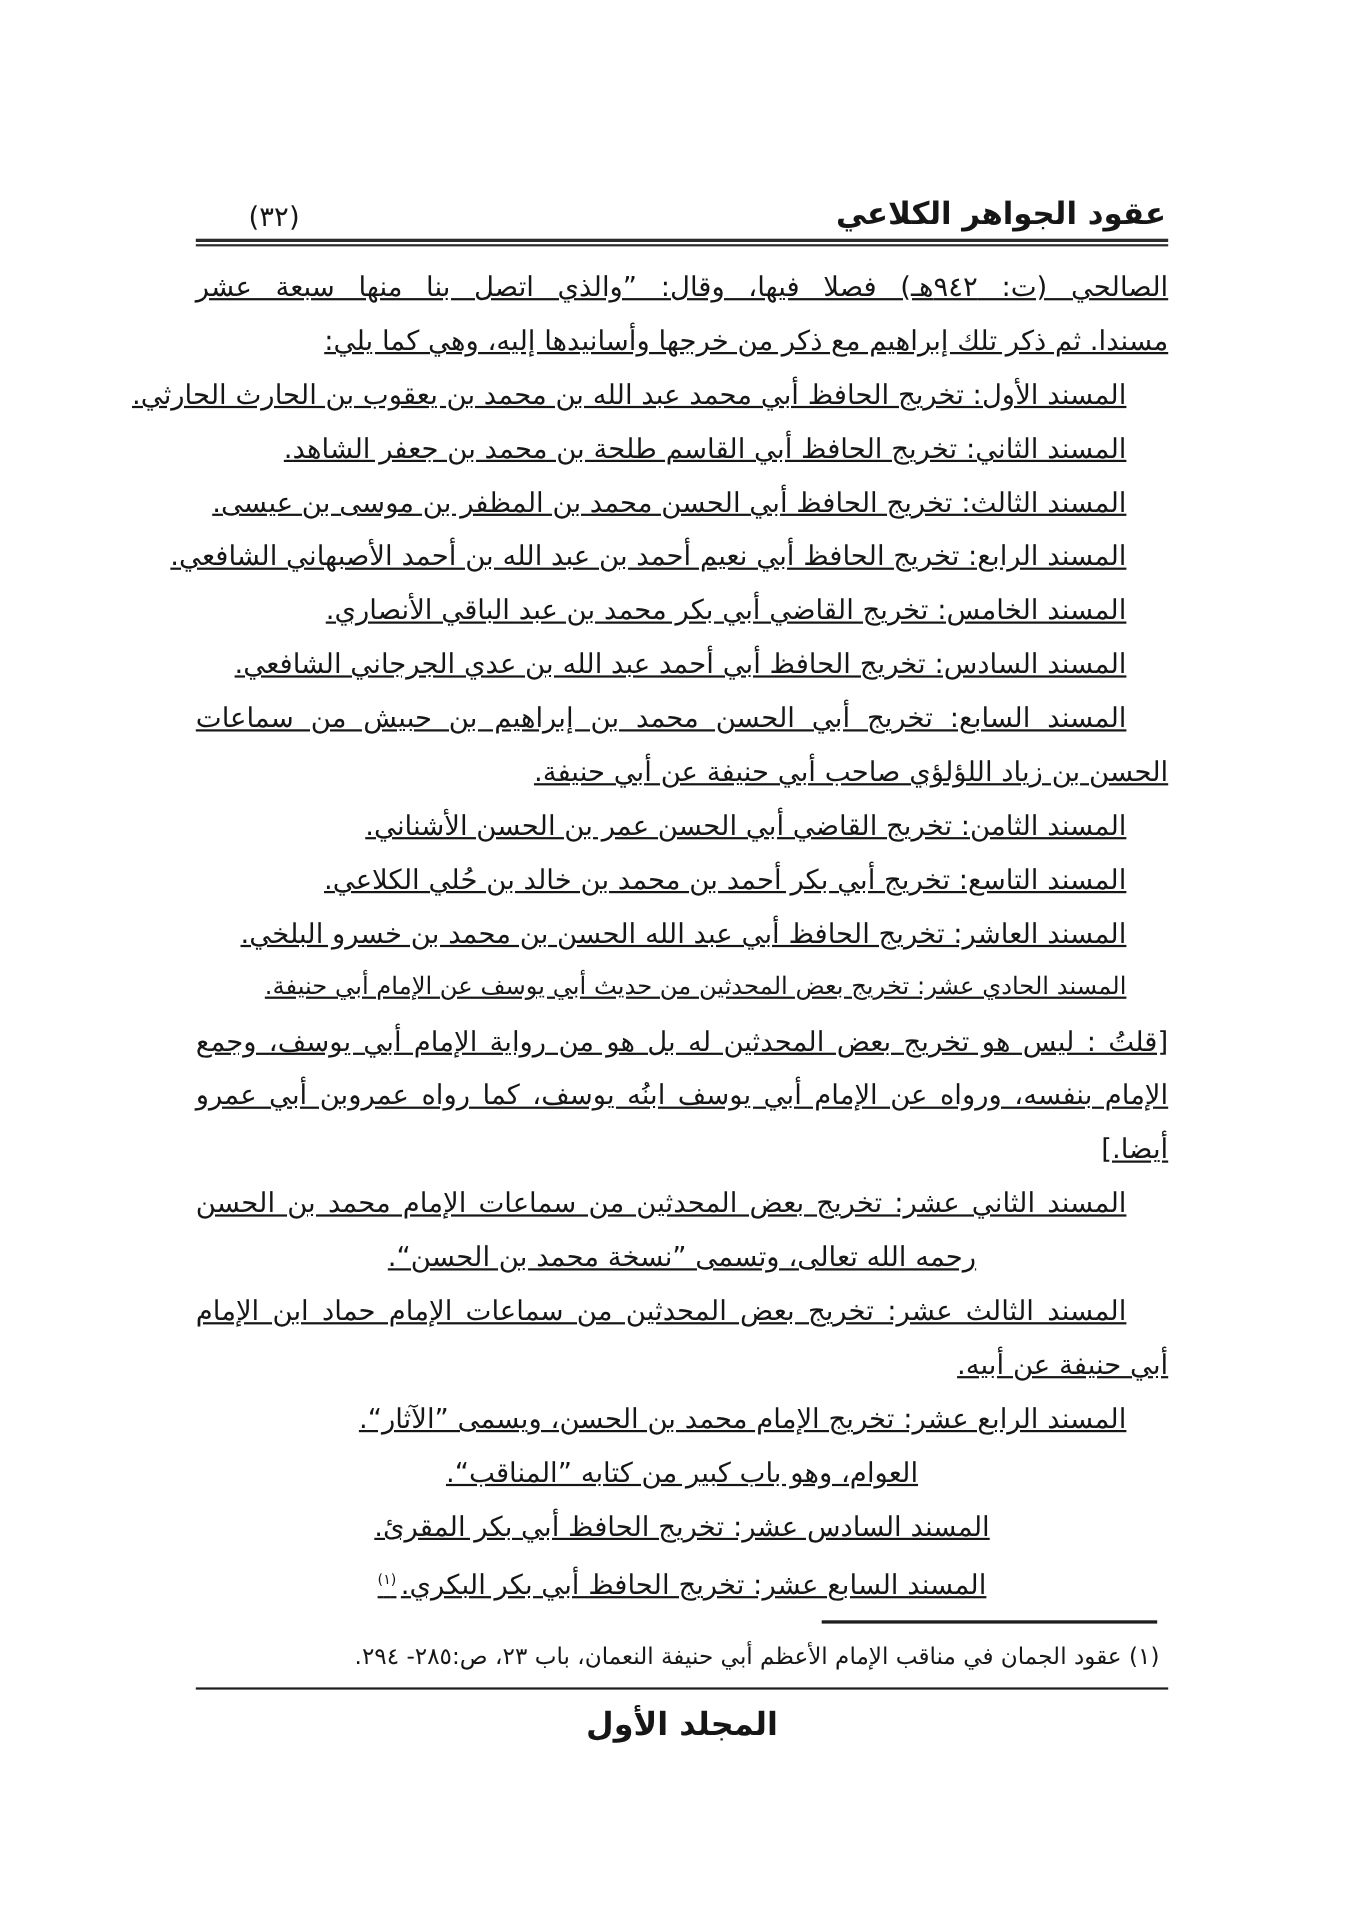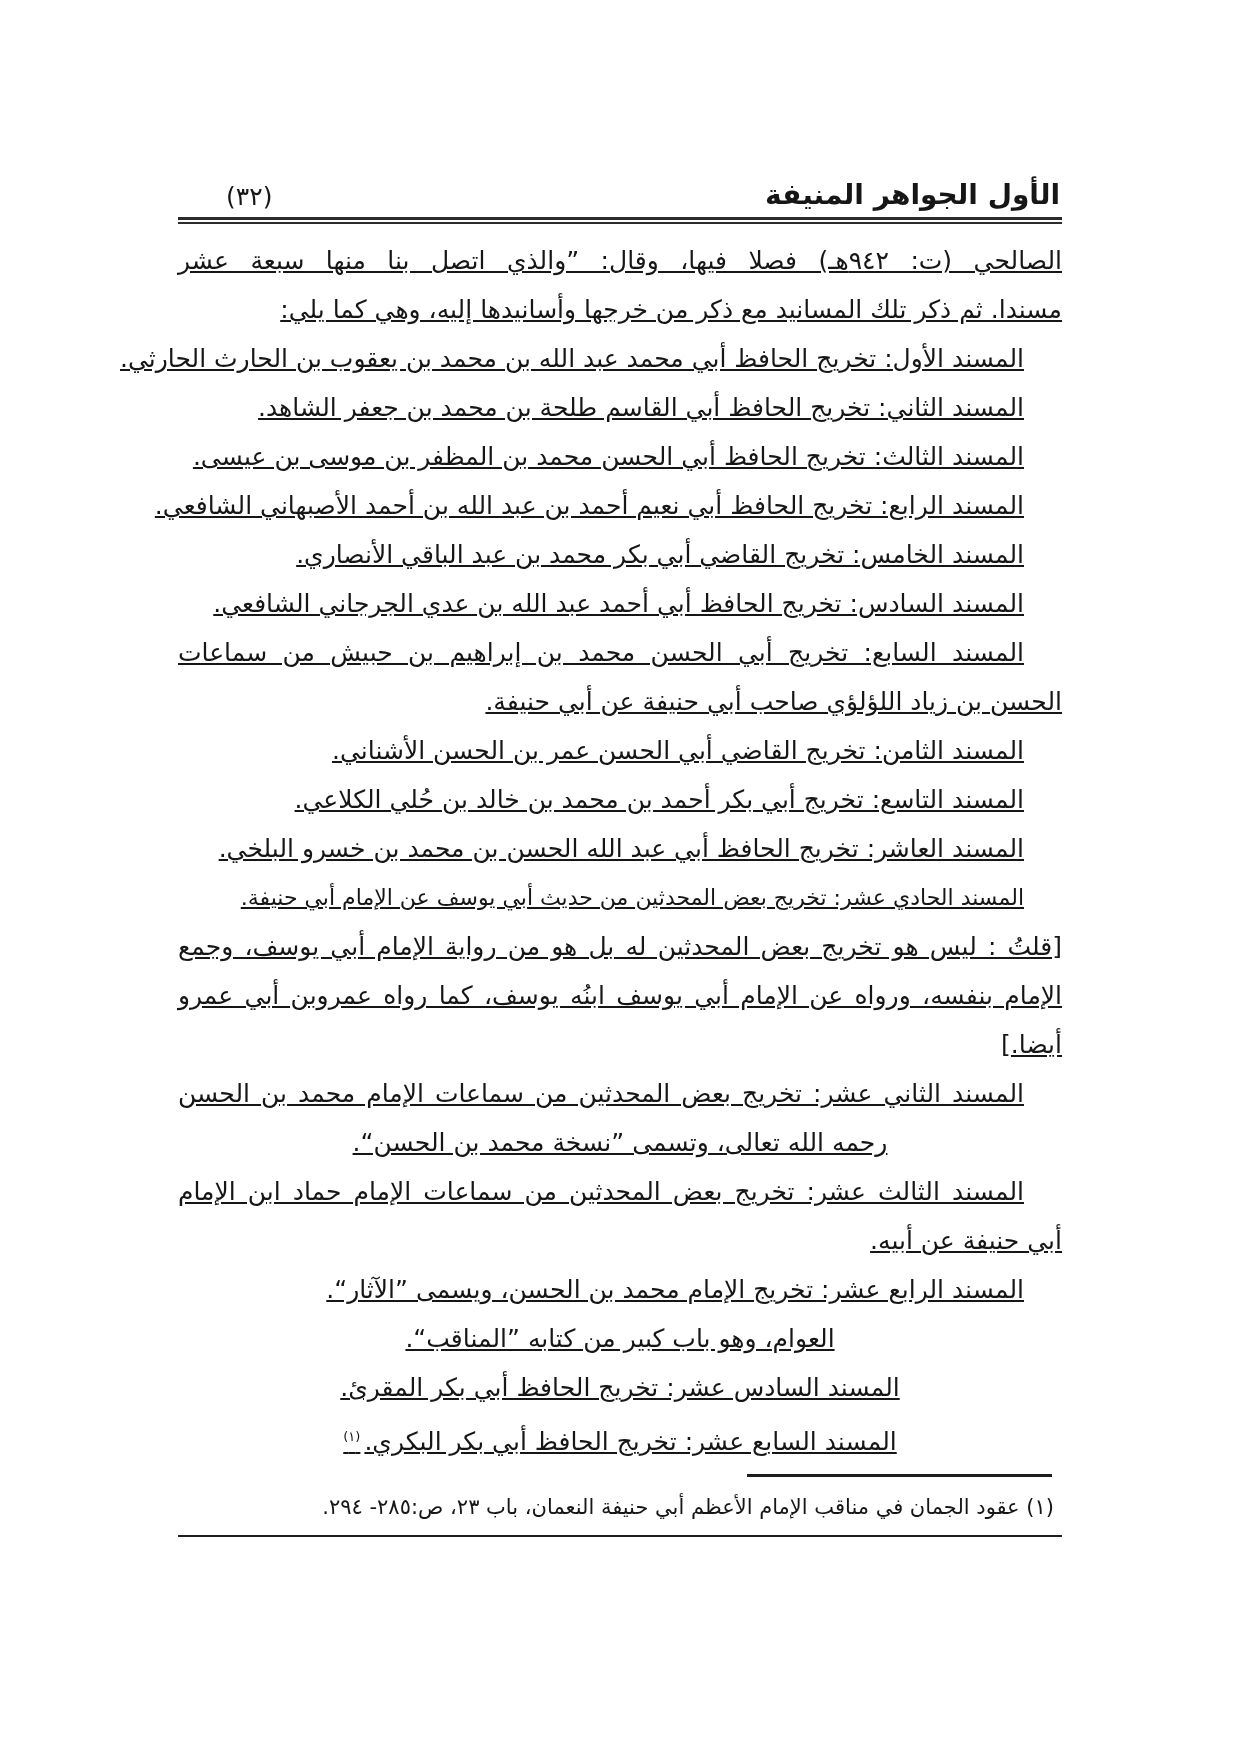--- a/index.html
+++ b/index.html
@@ -100,28 +100,28 @@
     margin-top: 14px;
   }
 </style>
 </head>
 <body>
 
 <div class="page">
   <div class="content">
 
     <div class="header-row">
-      <div class="book-title">الأول الجواهر المنيفة</div>
+      <div class="book-title">عقود الجواهر الكلاعي</div>
       <div class="page-number">(٣٢)</div>
     </div>
     <div class="header-rule"></div>
 
     <div class="text-body">
       <p class="line stretch">الصالحي (ت: ٩٤٢هـ) فصلا فيها، وقال: ”والذي اتصل بنا منها سبعة عشر</p>
-      <p class="line">مسندا. ثم ذكر تلك المسانيد مع ذكر من خرجها وأسانيدها إليه، وهي كما يلي:</p>
+      <p class="line">مسندا. ثم ذكر تلك إبراهيم مع ذكر من خرجها وأسانيدها إليه، وهي كما يلي:</p>
       <p class="line r-ind">المسند الأول: تخريج الحافظ أبي محمد عبد الله بن محمد بن يعقوب بن الحارث الحارثي.</p>
       <p class="line r-ind">المسند الثاني: تخريج الحافظ أبي القاسم طلحة بن محمد بن جعفر الشاهد.</p>
       <p class="line r-ind">المسند الثالث: تخريج الحافظ أبي الحسن محمد بن المظفر بن موسى بن عيسى.</p>
       <p class="line r-ind">المسند الرابع: تخريج الحافظ أبي نعيم أحمد بن عبد الله بن أحمد الأصبهاني الشافعي.</p>
       <p class="line r-ind">المسند الخامس: تخريج القاضي أبي بكر محمد بن عبد الباقي الأنصاري.</p>
       <p class="line r-ind">المسند السادس: تخريج الحافظ أبي أحمد عبد الله بن عدي الجرجاني الشافعي.</p>
       <p class="line stretch-ind">المسند السابع: تخريج أبي الحسن محمد بن إبراهيم بن حبيش من سماعات</p>
       <p class="line">الحسن بن زياد اللؤلؤي صاحب أبي حنيفة عن أبي حنيفة.</p>
       <p class="line r-ind">المسند الثامن: تخريج القاضي أبي الحسن عمر بن الحسن الأشناني.</p>
       <p class="line r-ind">المسند التاسع: تخريج أبي بكر أحمد بن محمد بن خالد بن حُلي الكلاعي.</p>
@@ -136,15 +136,16 @@
       <p class="line r-ind">المسند الرابع عشر: تخريج الإمام محمد بن الحسن، ويسمى ”الآثار“.</p>
       <p class="line center">العوام، وهو باب كبير من كتابه ”المناقب“.</p>
       <p class="line center">المسند السادس عشر: تخريج الحافظ أبي بكر المقرئ.</p>
       <p class="line center"><span>المسند السابع عشر: تخريج الحافظ أبي بكر البكري.</span><sup class="fn-marker">(١)</sup></p>
     </div>
 
     <div class="footnote-rule"></div>
     <p class="footnote-text">(١) عقود الجمان في مناقب الإمام الأعظم أبي حنيفة النعمان، باب ٢٣، ص:٢٨٥- ٢٩٤.</p>
     <div class="bottom-rule"></div>
 
+    <div class="volume-footer">المجلد الأول</div>
 
   </div>
 </div>
 
 </body></html>

